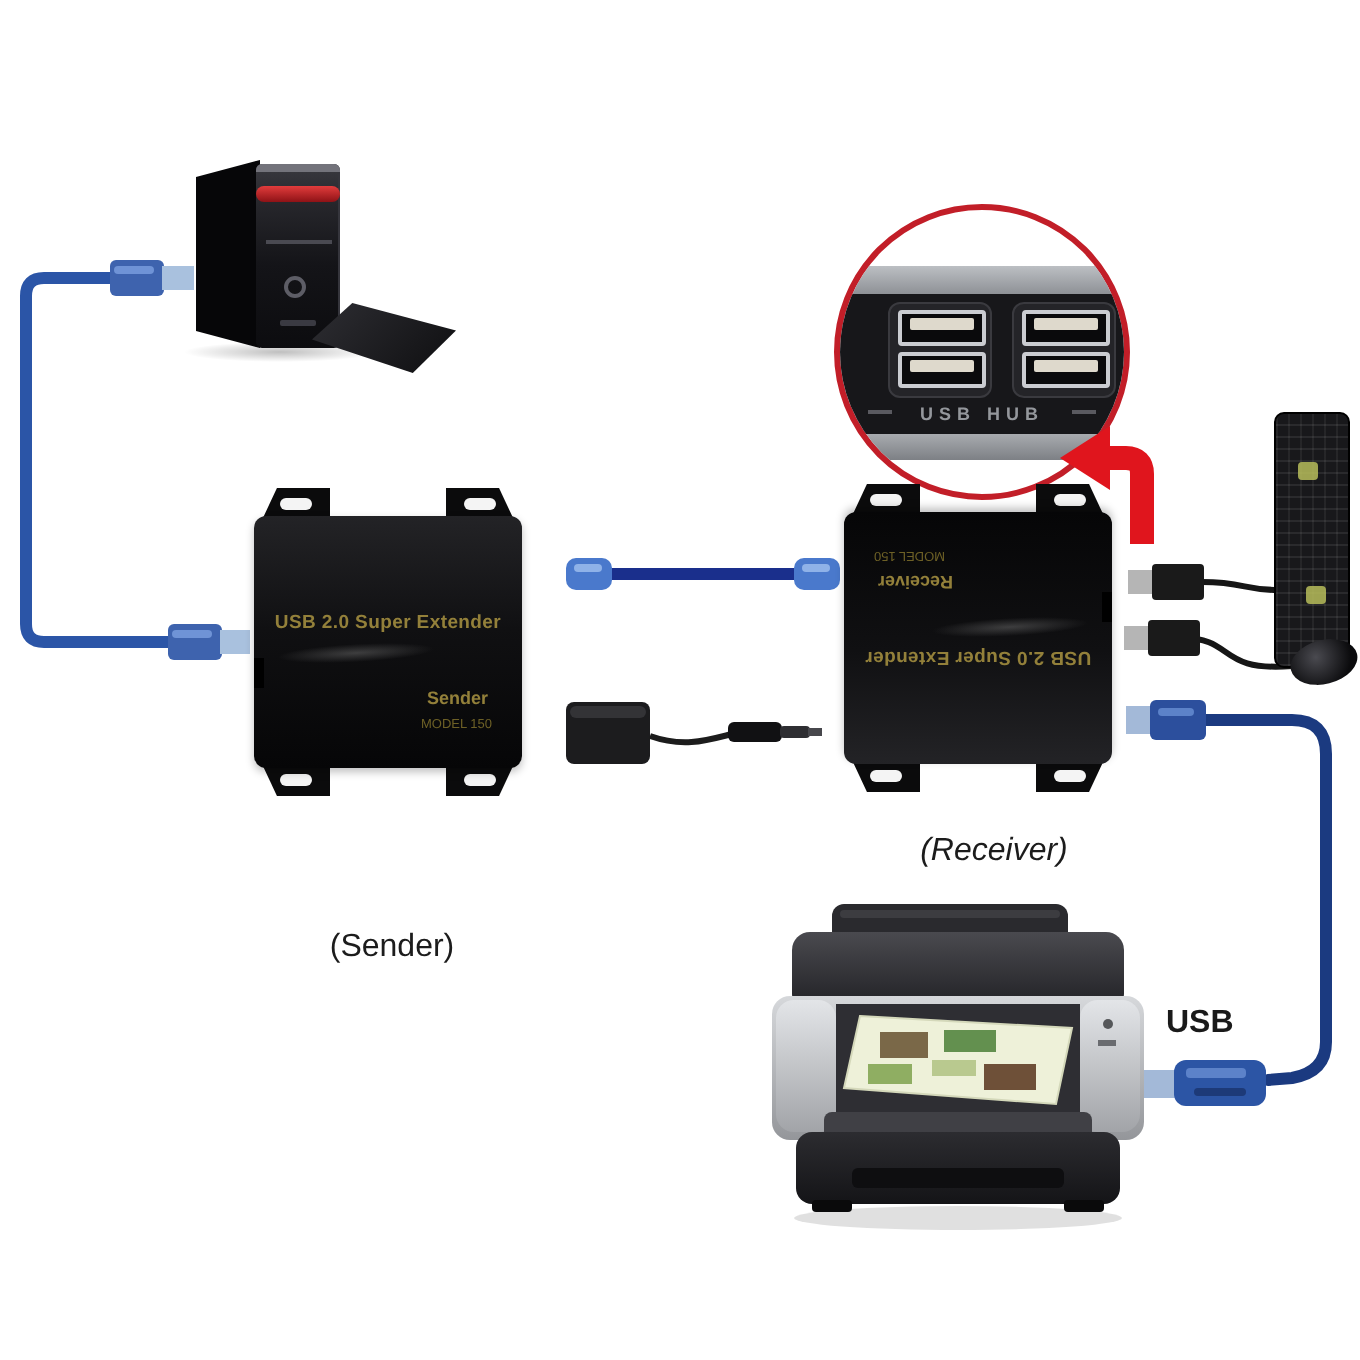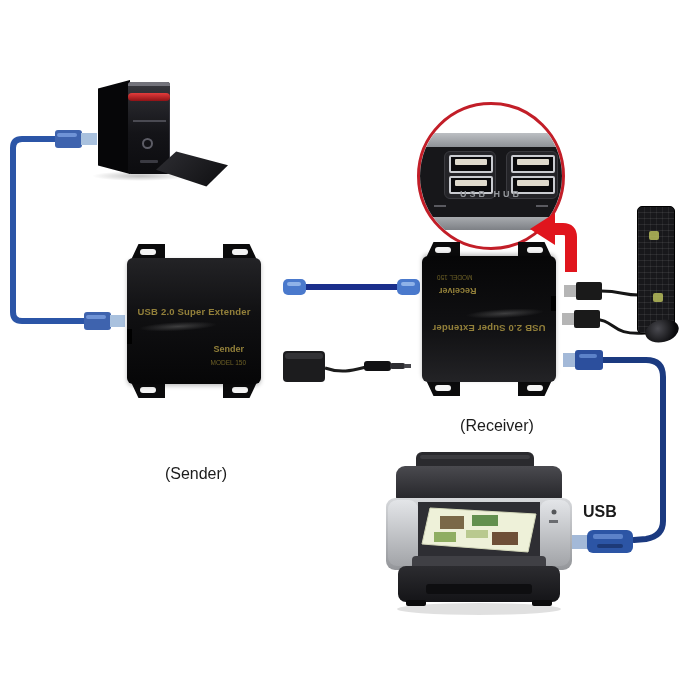--- a/index.html
+++ b/index.html
@@ -62,42 +62,42 @@
   .co-strip-top{position:absolute;left:0;top:28px;width:142px;height:14px;
                 background:linear-gradient(#bcbfc3,#8e9196);}
   .co-panel{position:absolute;left:0;top:42px;width:142px;height:70px;background:#17171a;}
   .co-strip-bot{position:absolute;left:0;top:112px;width:142px;height:13px;
                 background:linear-gradient(#a8abaf,#7d8085);}
   .port-pair{position:absolute;top:4px;width:52px;height:48px;background:#242428;
              border:1px solid #3a3a3f;border-radius:6px;padding:3px 4px;}
   .pair-left{left:24px;} .pair-right{left:86px;}
   .usb-port{width:44px;height:18px;border:2px solid #caccd1;background:#0a0a0c;border-radius:2px;margin:0 auto 3px;}
   .usb-port .tongue{width:32px;height:6px;background:#ded9cc;margin:2px auto 0;border-radius:1px;}
-  .co-label{position:absolute;left:0;top:42px;width:100%;text-align:center;color:#94979c;
+  .co-label{position:absolute;left:0;top:55px;width:100%;text-align:center;color:#94979c;
             font-size:9px;font-weight:bold;letter-spacing:3px;}
   .co-mark{position:absolute;top:58px;width:12px;height:2px;background:#5a5a60;}
   .co-mark-l{left:14px;} .co-mark-r{right:14px;}
 
   
   .kbd{left:637px;top:206px;width:38px;height:128px;background:#18181b;border:1px solid #000;
        border-radius:5px;z-index:2;
        background-image:repeating-linear-gradient(0deg,rgba(255,255,255,.08) 0 1px,transparent 1px 6px),
                         repeating-linear-gradient(90deg,rgba(255,255,255,.06) 0 1px,transparent 1px 6px);}
   .kbd .key-glow{position:absolute;width:10px;height:9px;background:#b7bd5a;border-radius:2px;opacity:.85;}
   .glow1{left:11px;top:24px;} .glow2{left:15px;top:86px;}
   .mouse{left:645px;top:320px;width:34px;height:22px;border-radius:50%;transform:rotate(-14deg);z-index:2;
          background:radial-gradient(circle at 40% 35%,#4a4a50,#0b0b0d 70%);}
 
   
   .printer{left:386px;top:452px;z-index:2;}
 
   
   .caption{position:absolute;width:130px;text-align:center;color:#1c1c1c;font-size:16px;z-index:4;}
   .cap-sender{left:131px;top:417px;margin-top:48px;}
-  .cap-receiver{left:432px;top:417px;}
+  .cap-receiver{left:432px;top:417px;font-style:italic;}
   .usb-note{position:absolute;left:583px;top:503px;width:46px;color:#1a1a1a;font-size:16px;
             font-weight:600;z-index:4;}
 </style>
 </head>
 <body>
 
 <div id="stage">
 
   <svg id="wires" width="680" height="680">
 

